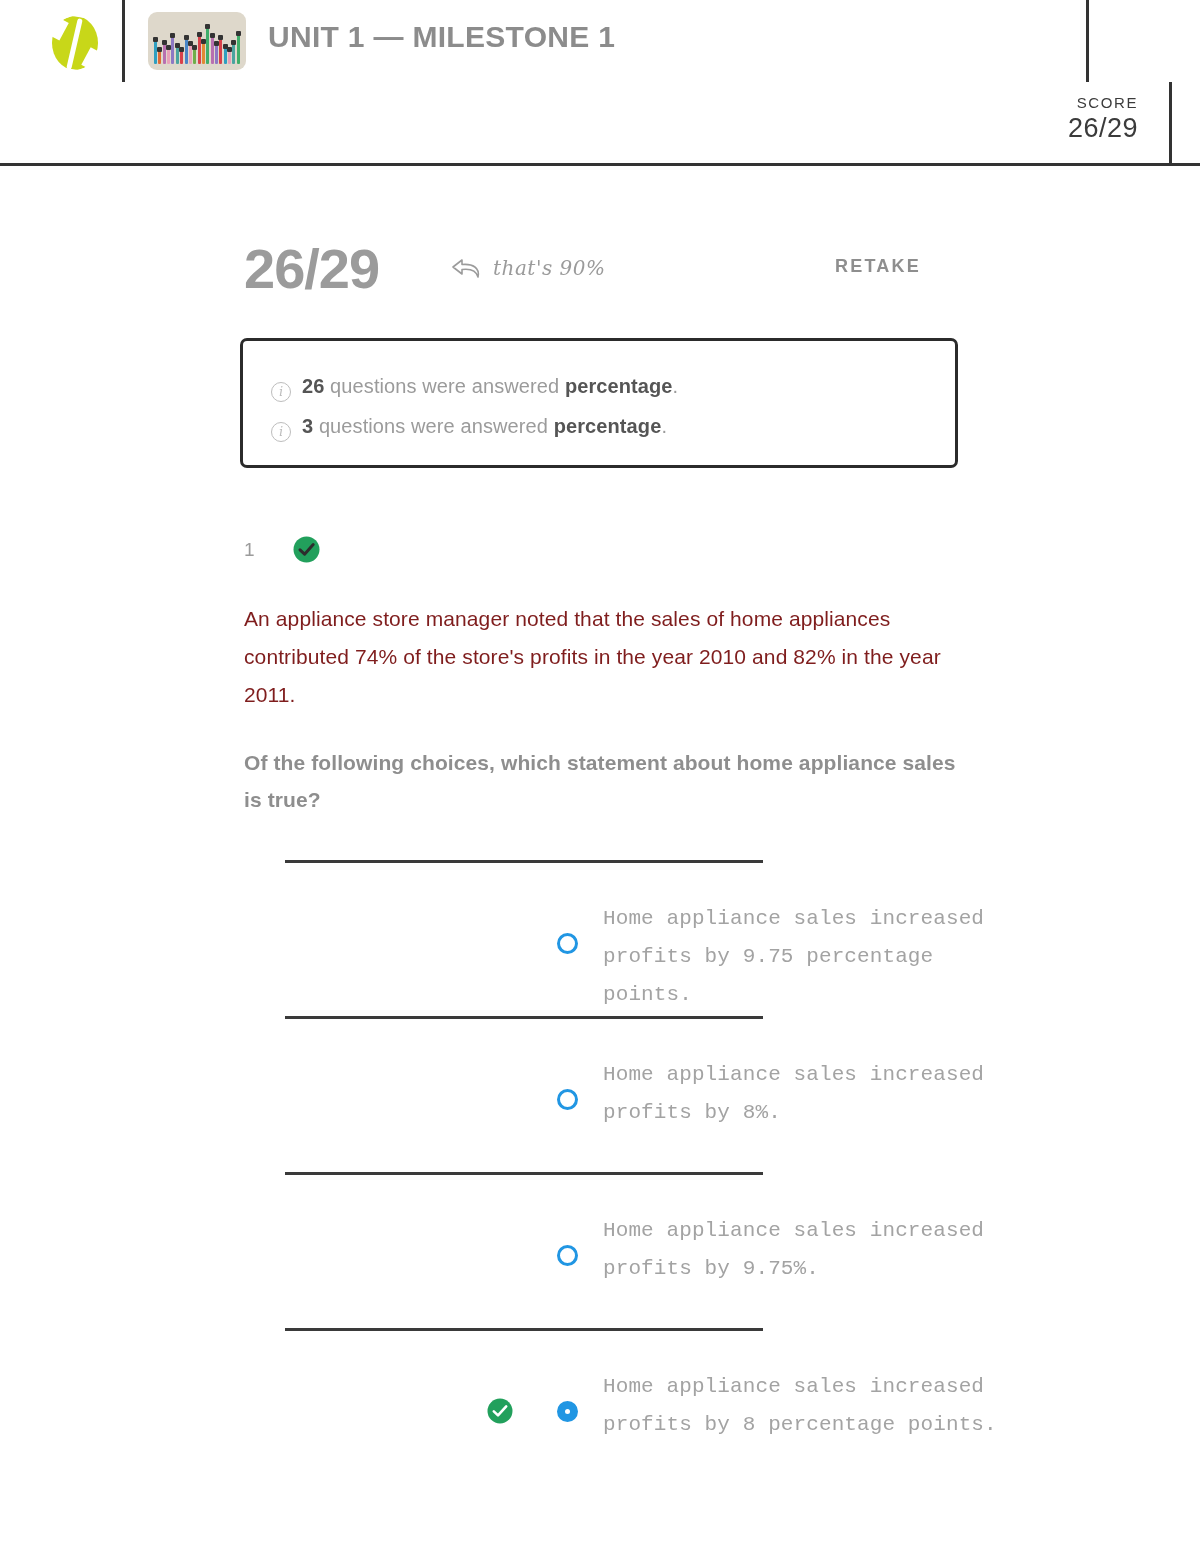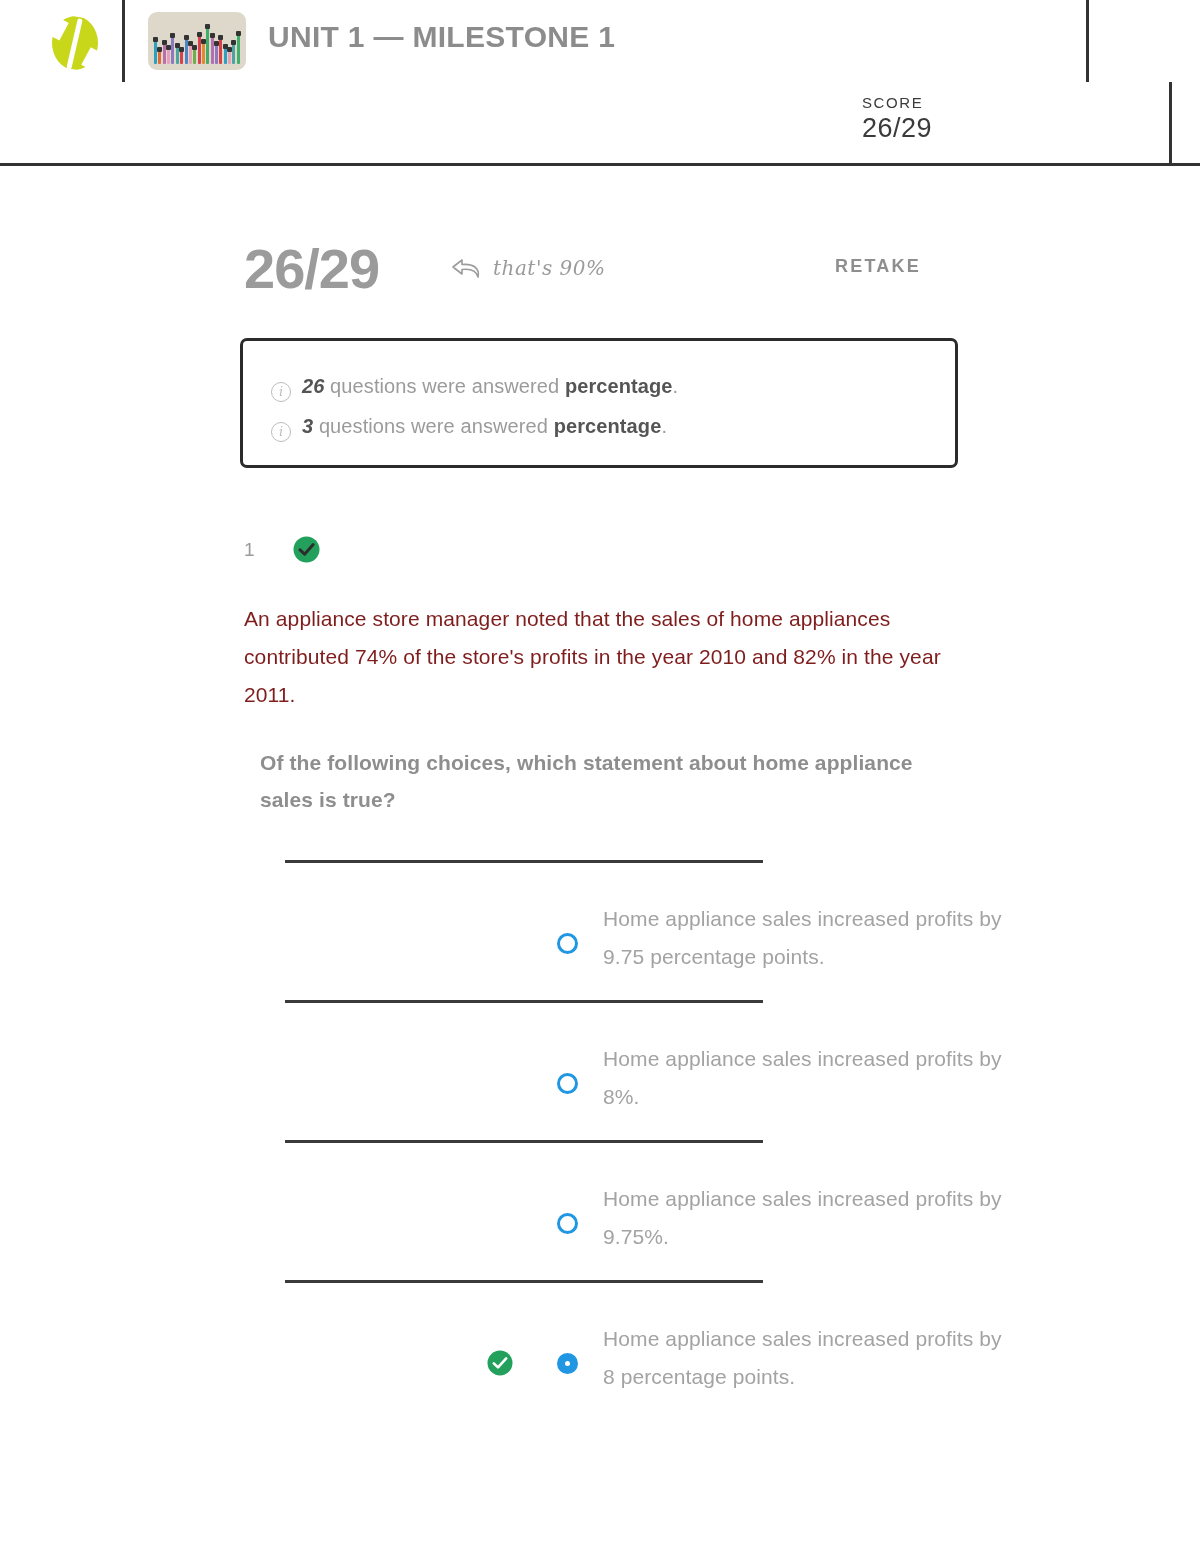--- a/index.html
+++ b/index.html
@@ -68,21 +68,21 @@
      position:absolute; top:-3px; left:-1px; width:5px; height:5px; background:#333; border-radius:1px;
   }
 
   .unit-title {
     position:absolute; left:268px; top:20px;
     font-size: 30px; font-weight: 700; letter-spacing: 0.3px;
     color: #8c8c8c;
     white-space: nowrap;
   }
 
-  .score-box { position:absolute; left:862px; top:94px; width:210px; text-align:left; }
+  .score-box { position:absolute; left:928px; top:94px; width:210px; text-align:right; }
   .score-label { font-size: 15px; color:#3b3b3b; letter-spacing:1.6px; }
   .score-value { font-size: 27px; color:#3b3b3b; margin-top:2px; letter-spacing:0.5px; }
 
   
   .result-row { position:absolute; left:244px; top:236px; width:720px; height:64px; }
   .big-score {
     position:absolute; left:0; top:0;
     font-size: 56px; font-weight: 700; color:#9b9b9b; letter-spacing:-1px;
   }
   .hand-note {
@@ -114,40 +114,40 @@
   .info-line { display:flex; align-items:baseline; gap:11px; margin-bottom:16px; }
   .info-icon {
     flex: none; width:20px; height:20px; border-radius:50%;
     border: 1.6px solid #bdbdbd; color:#bdbdbd;
     font-size:13px; line-height:17px; text-align:center;
     font-family:"DejaVu Serif", serif; font-style: italic;
     position:relative; top:3px;
   }
   .info-text { font-size:20px; color:#9b9b9b; letter-spacing:0.1px; }
   .info-text b { color:#555; font-weight:700; }
-  .info-text .num { color:#555; font-weight:700;font-style:italic; }
+  .info-text .num { color:#555; font-weight:700; }
 
   
   .q-head { position:absolute; left:244px; top:536px; display:flex; align-items:center; gap:38px; }
   .q-num { font-size:19px; color:#9b9b9b; }
   .q-correct-badge { width:27px; height:27px; }
 
   .q-body { position:absolute; left:244px; top:600px; width:720px; }
   .q-para {
     font-size: 21px; line-height: 38px; color:#7f1d1d; letter-spacing:0.1px;
     margin:0 0 30px 0;
   }
   .q-prompt {
     font-size: 21px; line-height: 37px; color:#8e8e8e; font-weight:700; letter-spacing:0.1px;
-    margin:16px;
+    margin:0;
   }
 
   
   .options { position:absolute; left:244px; top:860px; width:720px; }
-  .opt { position:relative; height: 140px; }
+  .opt { position:relative; height: 156px; font-family: Liberation Mono, monospace; }
   .opt .divider {
     position:absolute; left:41px; top:0; width:478px; height:3px; background:#3a3a3a;
   }
   .opt .radio {
     position:absolute; left:313px; top:73px;
     width:21px; height:21px; border-radius:50%;
     border: 3px solid #2196e3; background:#fff;
   }
   .opt.selected .radio { background:#2196e3; border-color:#2196e3; }
   .opt.selected .radio::after {

